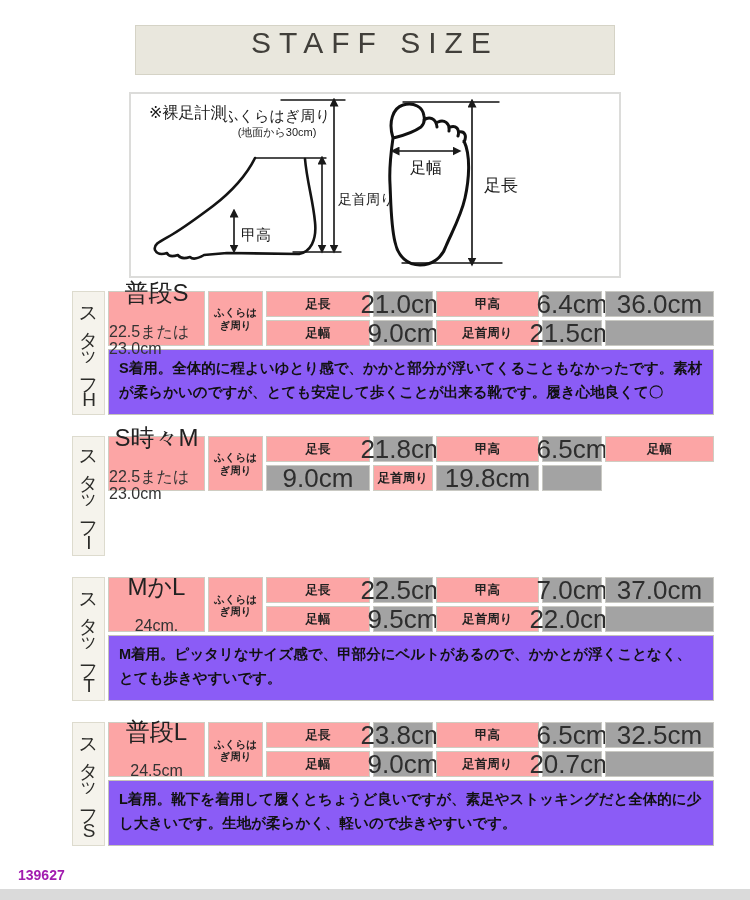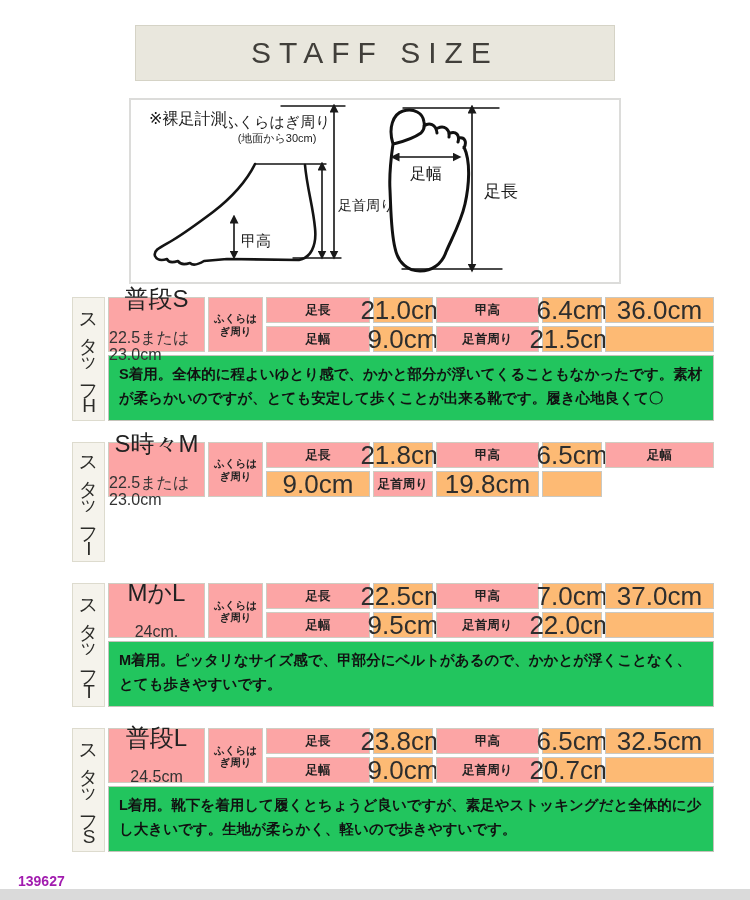--- a/index.html
+++ b/index.html
@@ -2,23 +2,23 @@
 <html><head>
 <meta charset="utf-8">
 <style>
   * { margin:0; padding:0; box-sizing:border-box; }
   html,body { width:750px; height:900px; background:#ffffff; overflow:hidden;
               font-family:"Liberation Sans","DejaVu Sans",sans-serif; color:#222; }
   body { position:relative; }
 
   
   .title-bar {
-    width:480px; height:56px; margin:25px auto 17px;
+    width:480px; height:50px; margin:25px auto 17px;
     background:#e9e7dd; border:1px solid #d5d3c6;
-    display:flex; align-items:center; justify-content:center;
+    display:flex; align-items:flex-start; justify-content:center;
     font-size:30px; letter-spacing:8px; color:#413f3a;
   }
 
   
   .diagram-box {
     width:492px; height:186px; margin:13px auto 0;
     background:#fff; border:2px solid #dcdcda;
     position:relative;
   }
   .diagram-box svg { display:block; }
@@ -35,30 +35,30 @@
   }
   .sec-body { flex:1; }
   .meas-grid {
     display:grid;
     grid-template-columns:97px 55px 104px 60px 103px 60px 1fr;
     grid-template-rows:26px 26px;
     gap:3px;
   }
   .cell { border:1px solid #cfcdc2; display:flex; align-items:center; justify-content:center; }
   .cell.beige { background:#fca5a5; }
-  .cell.white { background:#fdba74; border-color:#c9c9c3; }
+  .cell.white { background:#a3a3a3; border-color:#c9c9c3; }
   .size-cell { grid-row:1 / 3; flex-direction:column; line-height:1.05; }
   .size-name { font-size:24px; color:#222; }
   .size-sub  { font-size:16px; color:#333; margin-top:19px; }
   .lbl { font-size:12.5px; font-weight:bold; color:#222; }
   .lbl-small { font-size:10.5px; font-weight:bold; line-height:1.15; text-align:center; }
   .calf-cell { grid-row:1 / 3; padding:0 2px; }
   .val { font-size:26px; color:#2e2e2e; white-space:nowrap; }
   .comment {
-    margin-top:3px; min-height:66px; background:#22c55e;
+    margin-top:3px; min-height:66px; background:#8b5cf6;
     border:1px solid #c5c3ba;
     padding:7px 10px 4px 10px;
     font-size:14.5px; font-weight:bold; line-height:1.65; color:#111;
   }
 
   .footer-code { margin:16px 0 0 18px; font-size:14px; font-weight:bold; color:#a21caf; }
   .bottom-strip { position:absolute; left:0; right:0; bottom:0; height:11px; background:#dadada; }
 </style>
 </head>
 <body>

